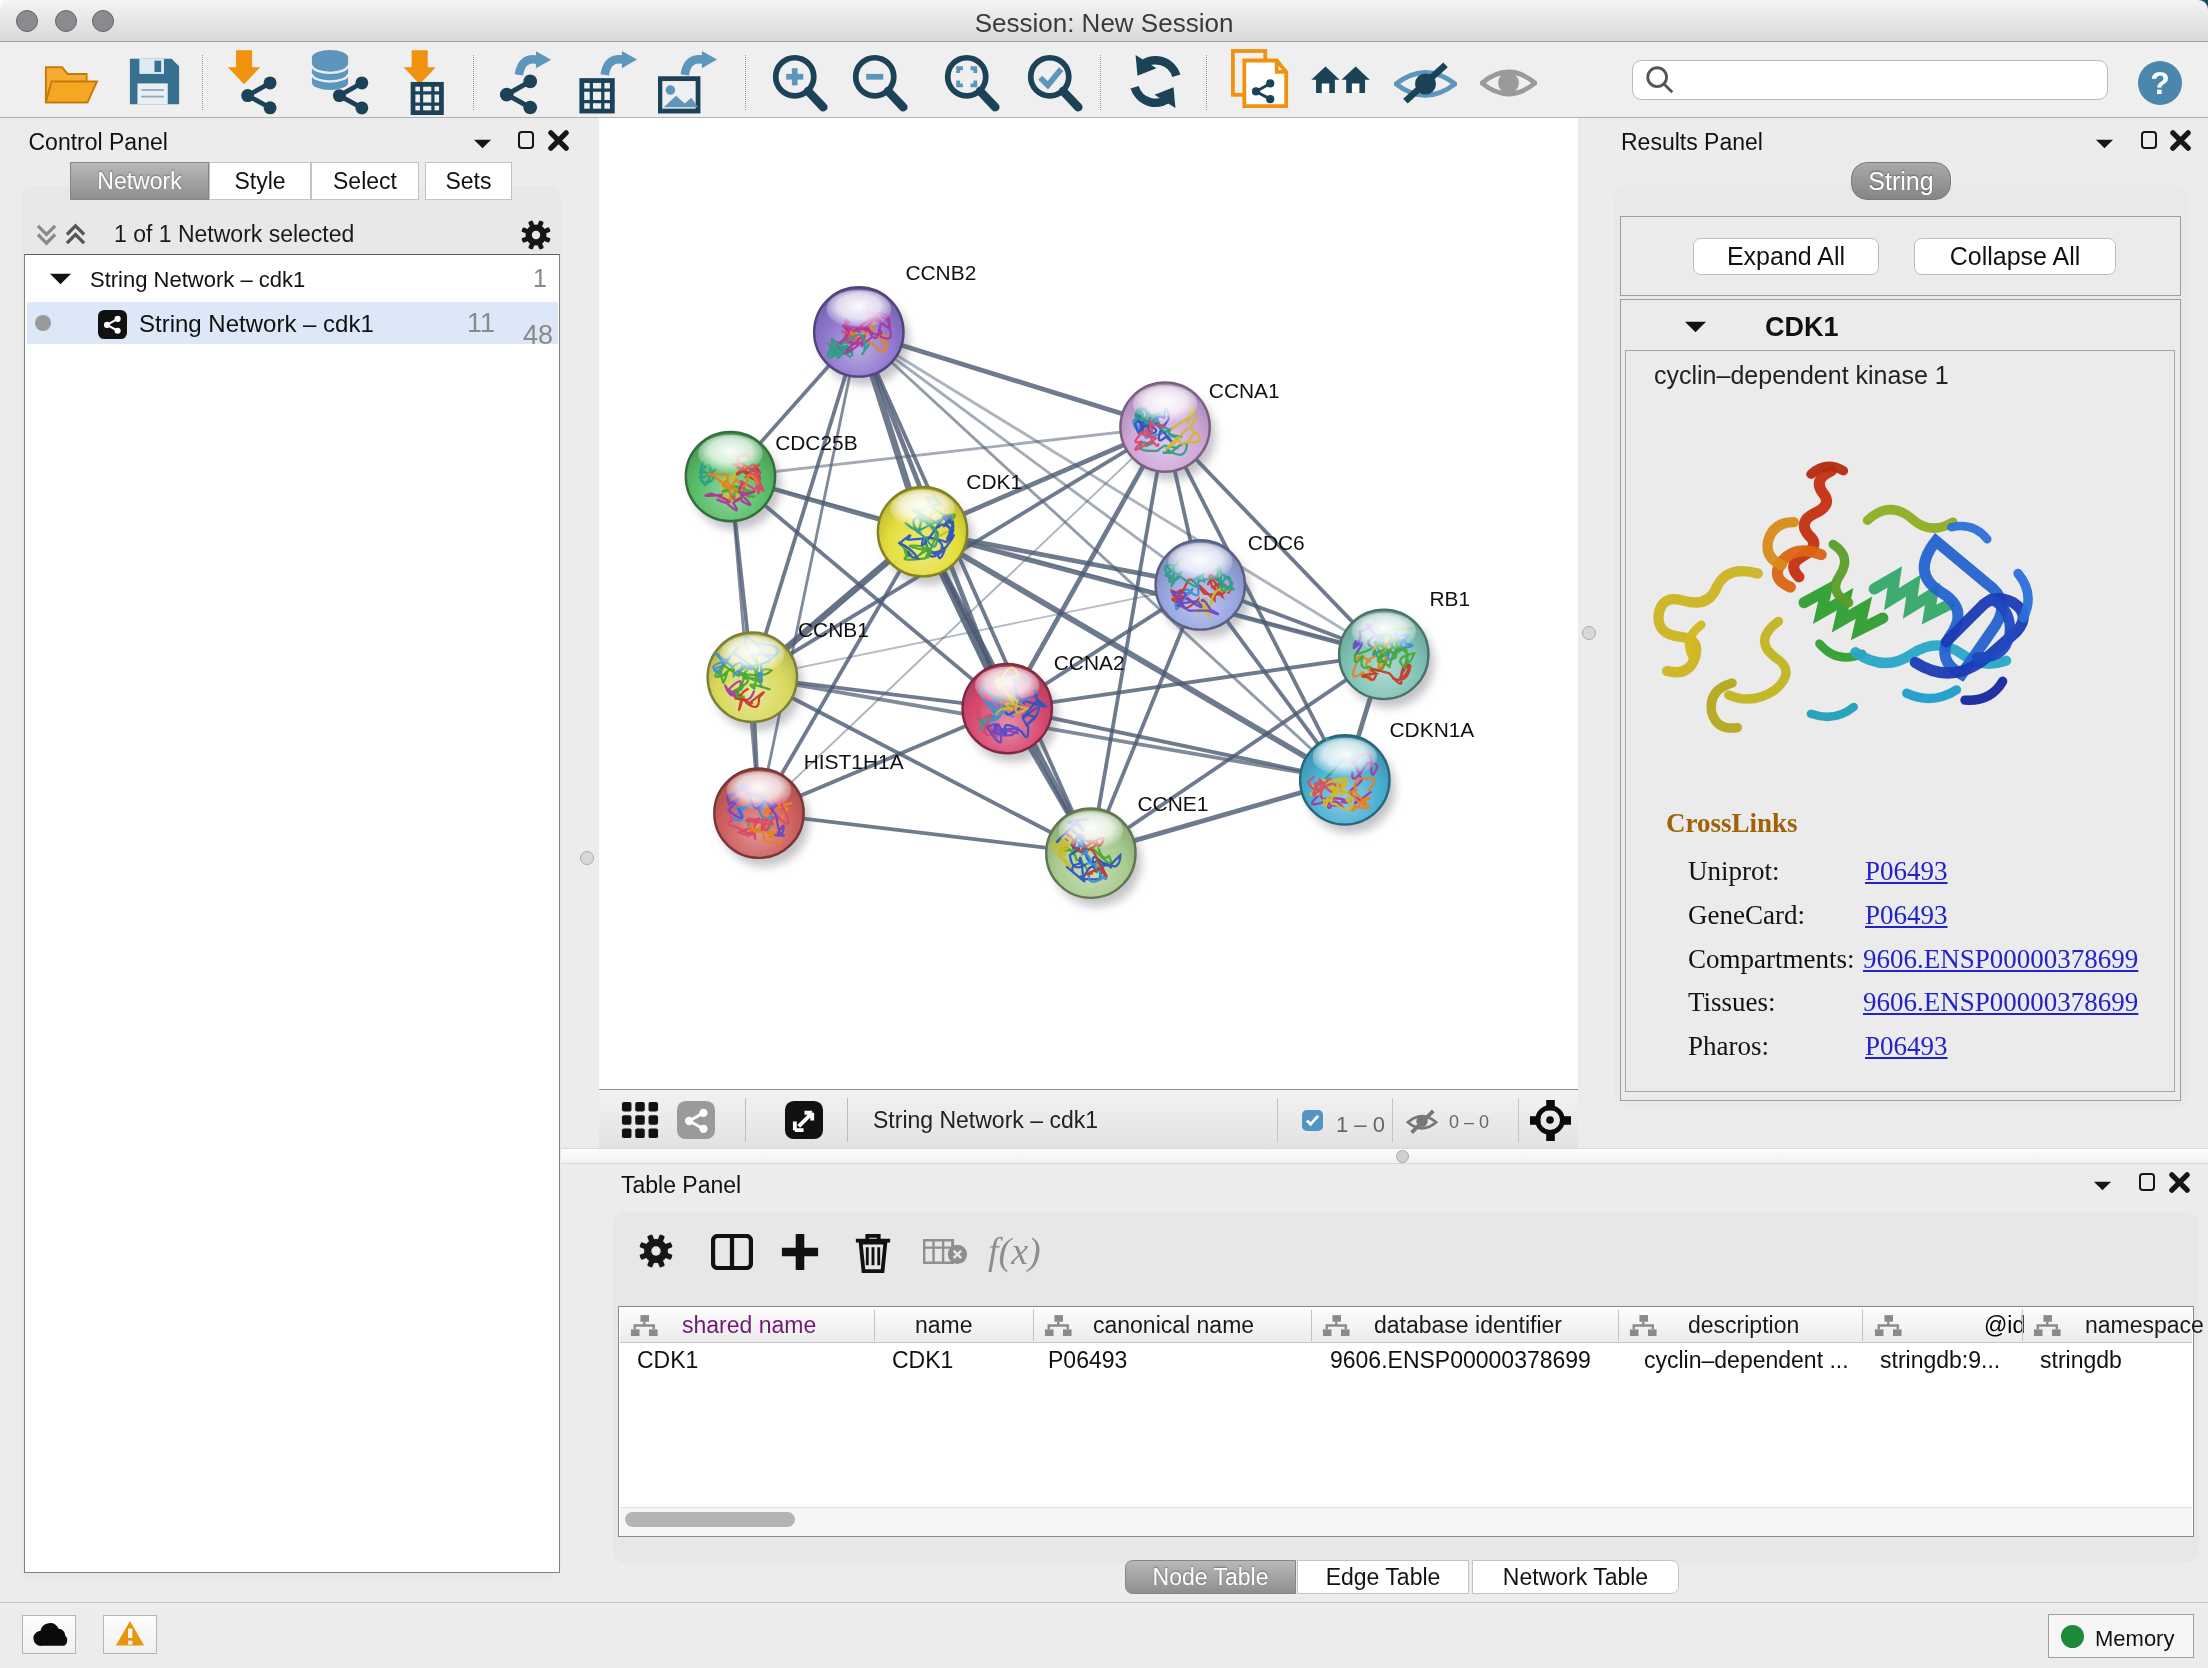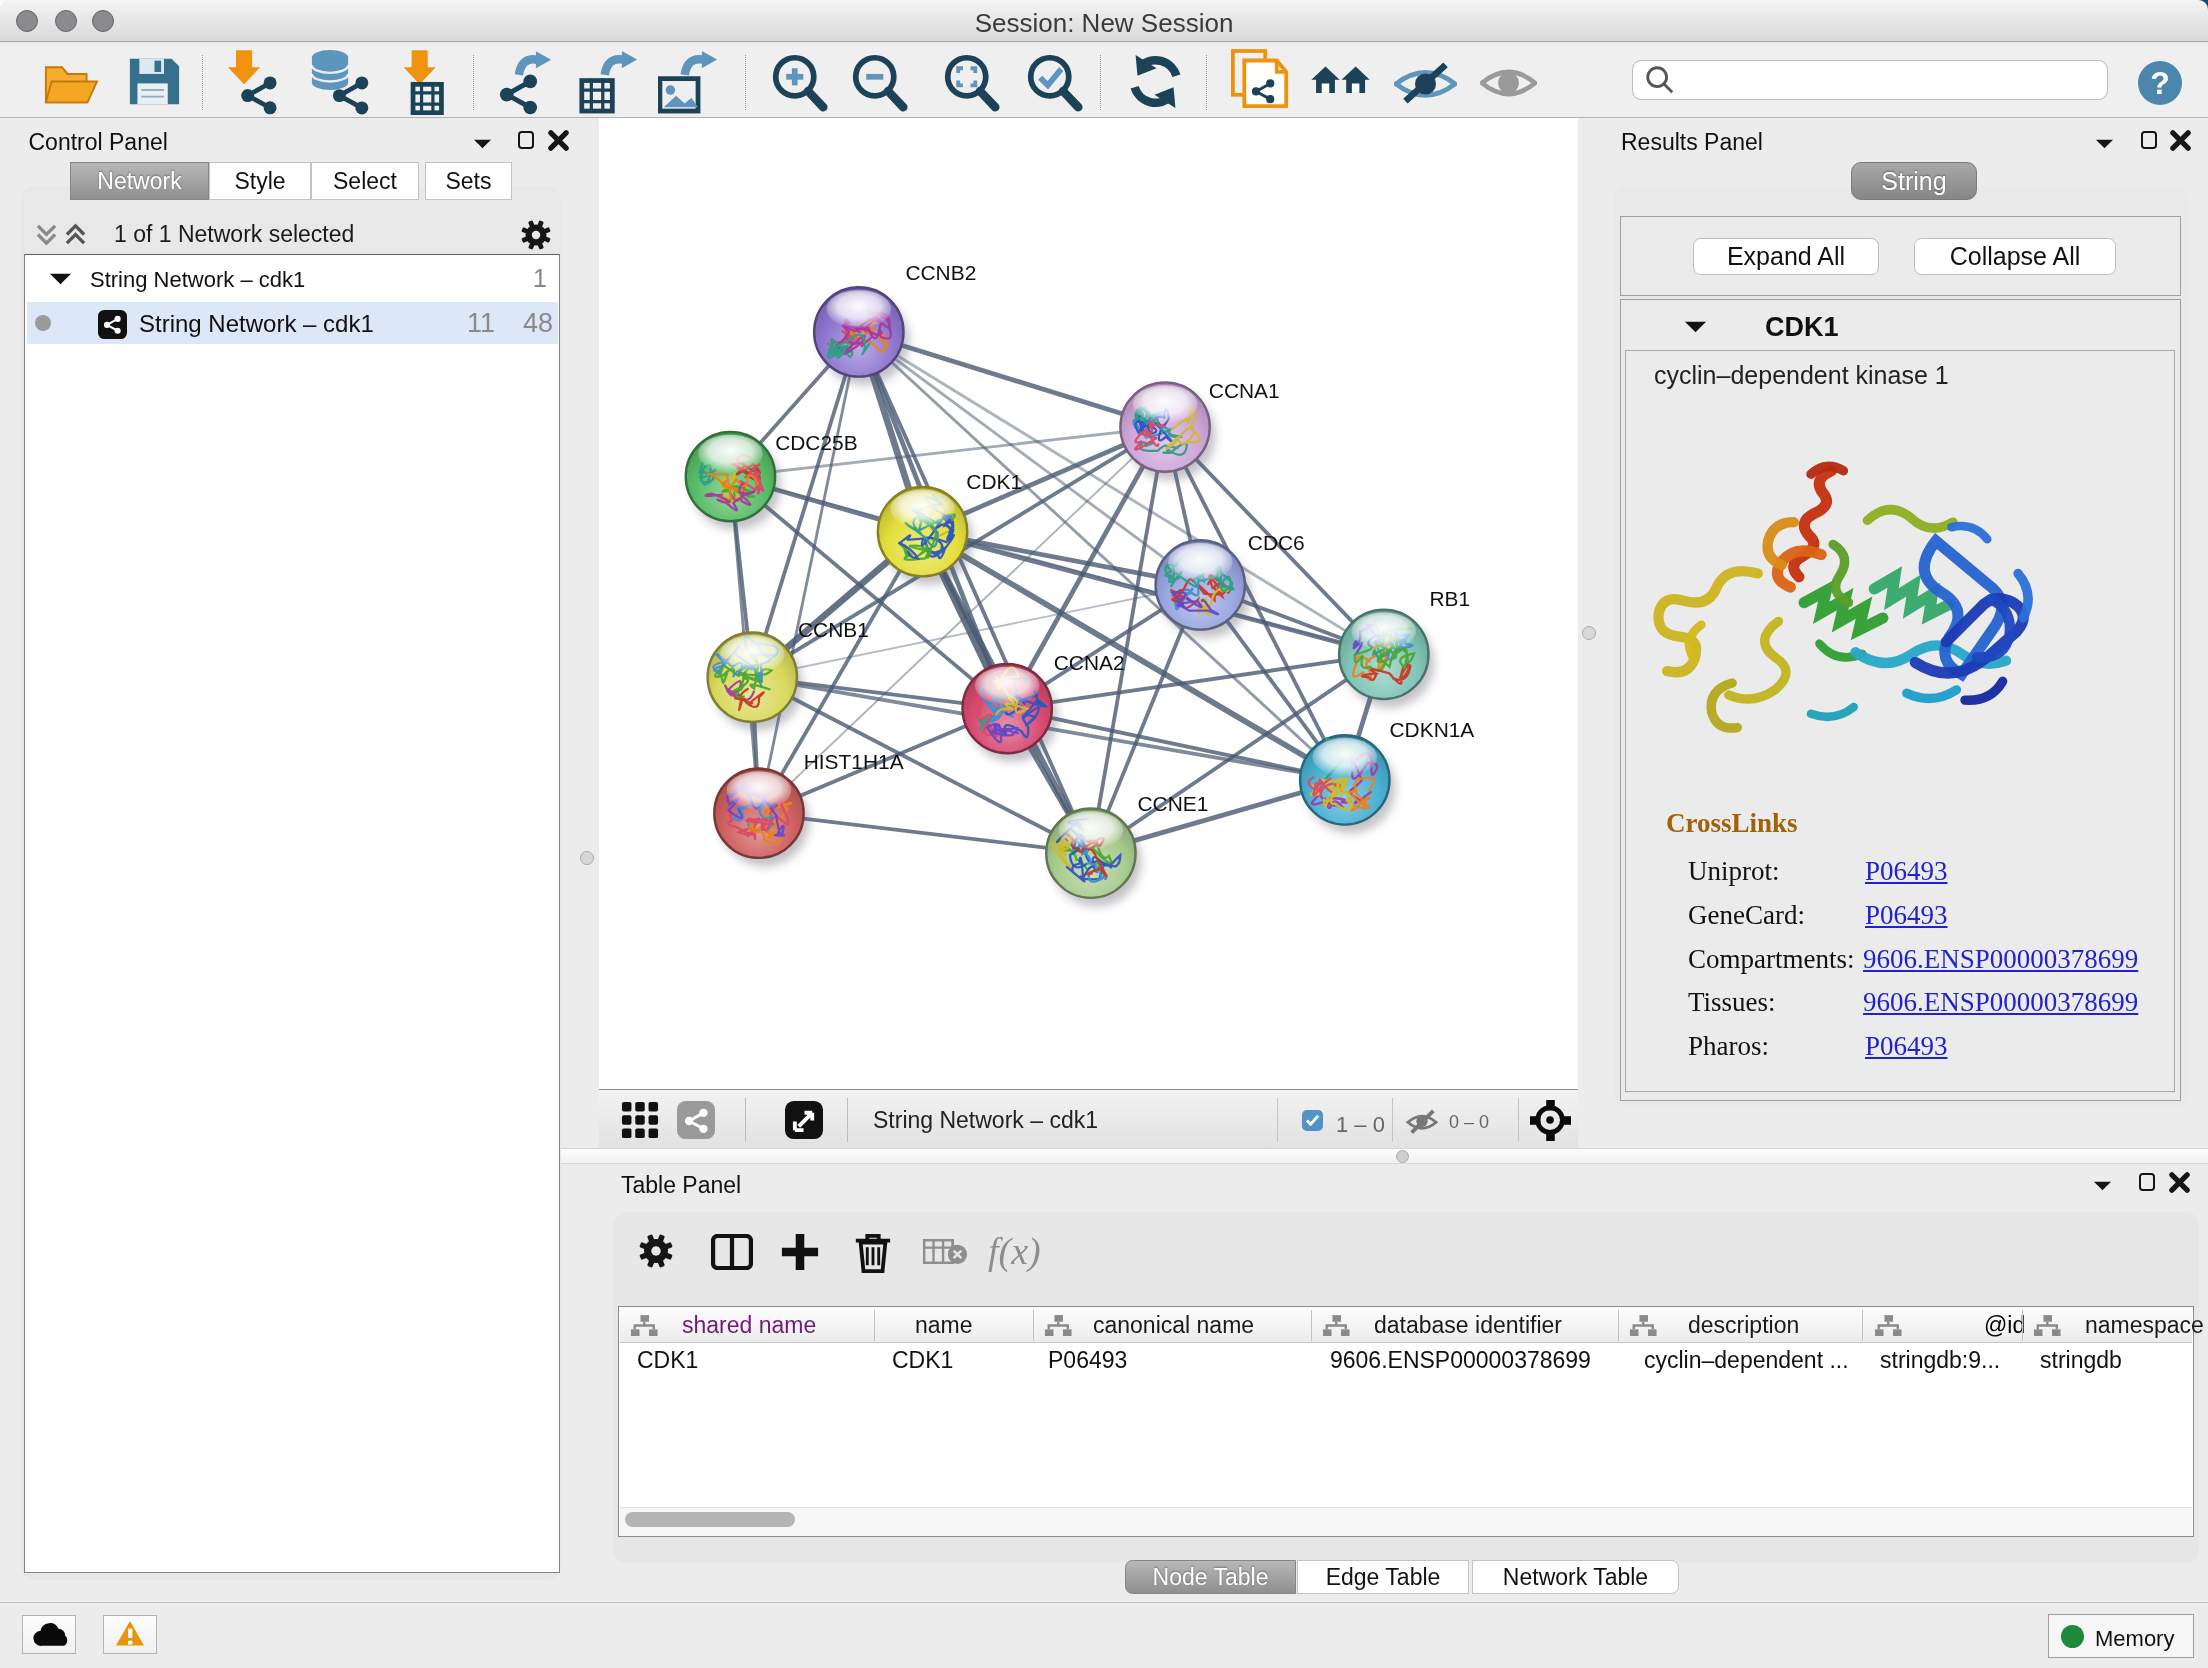--- a/index.html
+++ b/index.html
@@ -198,21 +198,21 @@
 <div style="position:absolute;left:98px;top:310px;width:28.5px;height:28.5px;background:#111;border-radius:6.3px"></div>
 <svg style="position:absolute;left:103px;top:315px" width="19" height="19" viewBox="0 0 20 20">
     <line x1="4.2" y1="10.4" x2="15.4" y2="4.1" stroke="#fff" stroke-width="2.3"></line>
     <line x1="4.2" y1="10.4" x2="15.4" y2="16.5" stroke="#fff" stroke-width="2.3"></line>
     <circle cx="4.2" cy="10.4" r="3.2" fill="#fff"></circle>
     <circle cx="15.4" cy="4.1" r="3.2" fill="#fff"></circle>
     <circle cx="15.4" cy="16.5" r="3.2" fill="#fff"></circle>
   </svg>
 <div class="abs" style="left:139px;top:310px;font-size:24px;color:#111">String Network – cdk1</div>
 <div class="abs" style="left:438px;top:308px;width:57px;text-align:right;font-size:27px;color:#8a8a8a">11</div>
-<div class="abs" style="left:496px;top:308px;width:57px;text-align:right;font-size:27px;color:#8a8a8a">48</div>
+<div class="abs" style="left:496px;top:320px;width:57px;text-align:right;font-size:27px;color:#8a8a8a">48</div>
 
 <div class="abs" style="left:580px;top:851px;width:14.3px;height:14.3px;border-radius:50%;background:#d8d8d8;border:1px solid #aaa"></div>
 <div class="abs" style="left:1582px;top:626px;width:14.3px;height:14.3px;border-radius:50%;background:#d8d8d8;border:1px solid #aaa"></div>
 
 <div class="abs" style="left:599px;top:118px;width:979px;height:971px;background:#fff;overflow:hidden">
 <svg width="979" height="971" viewBox="0 0 1029 1021" style="position:absolute;left:0;top:0">
       <defs>
         <filter id="nb" x="-40%" y="-40%" width="180%" height="180%">
           <feGaussianBlur stdDeviation="5"></feGaussianBlur>
         </filter>
@@ -513,21 +513,21 @@
 
 <div class="abs" style="left:1621px;top:129px;font-size:23px;color:#111">Results Panel</div>
 <svg style="position:absolute;left:2095px;top:135px" width="19" height="19" viewBox="0 0 20 20">
     <path d="M1,5 h18 l-9,9 z" fill="#161616"></path>
   </svg>
 <div style="position:absolute;left:2141px;top:131px;width:16px;height:18px;border:2.9px solid #161616;border-radius:3.8px"></div>
 <svg style="position:absolute;left:2170px;top:130px" width="21" height="21" viewBox="0 0 22 22">
     <path d="M3,3 L19,19 M19,3 L3,19" stroke="#161616" stroke-width="5.5" stroke-linecap="round"></path>
   </svg>
 <div class="panelbox" style="left:1614px;top:185px;width:574px;height:922px;background:#e9e9e9"></div>
-<div class="abs" style="left:1851px;top:162px;width:126px;height:38px;background:linear-gradient(#a9a9a9,#868686);border:1px solid #7a7a7a;border-radius:10px;color:#fff;text-align:center;font-size:25px;line-height:36px;text-shadow:0 -1px 1.9px rgba(0,0,0,.4)">String</div>
+<div class="abs" style="left:1851px;top:162px;width:100px;height:38px;background:linear-gradient(#a9a9a9,#868686);border:1px solid #7a7a7a;border-radius:16px;color:#fff;text-align:center;font-size:25px;line-height:36px;text-shadow:0 -1px 1.9px rgba(0,0,0,.4)">String</div>
 <div class="abs" style="left:1620px;top:216px;width:561px;height:80px;border:1.9px solid #9e9e9e;background:#ebebeb"></div>
 <div class="abs" style="left:1693px;top:238px;width:186px;height:37px;background:#fff;border:1px solid #bdbdbd;border-radius:7.6px;text-align:center;font-size:25px;line-height:35px;color:#111">Expand All</div>
 <div class="abs" style="left:1914px;top:238px;width:202px;height:37px;background:#fff;border:1px solid #bdbdbd;border-radius:7.6px;text-align:center;font-size:25px;line-height:35px;color:#111">Collapse All</div>
 <div class="abs" style="left:1620px;top:299px;width:561px;height:802px;border:1.9px solid #9e9e9e;background:#ebebeb"></div>
 <svg style="position:absolute;left:1684px;top:316px" width="23" height="23" viewBox="0 0 24 24">
     <path d="M1,6 h22 l-11,11 z" fill="#111"></path>
   </svg>
 <div class="abs" style="left:1765px;top:312px;font-size:27px;font-weight:700;color:#111">CDK1</div>
 <div class="abs" style="left:1625px;top:350px;width:550px;height:742px;border:1.9px solid #a8a8a8;background:#ebebeb"></div>
 <div class="abs" style="left:1654px;top:361px;font-size:25px;color:#222">cyclin–dependent kinase 1</div>

